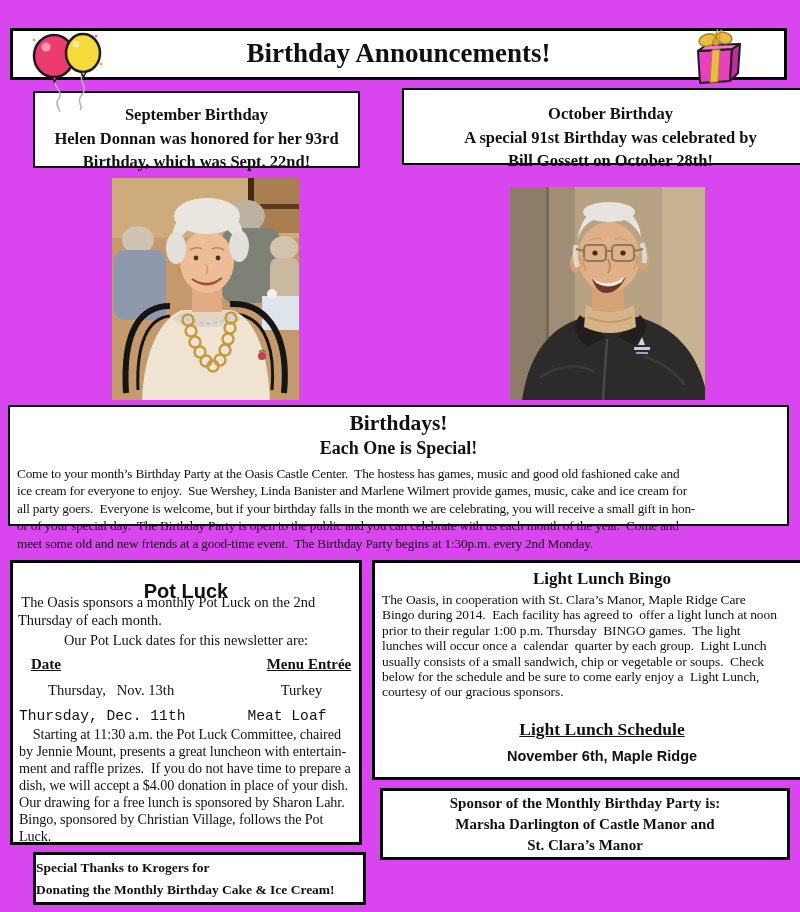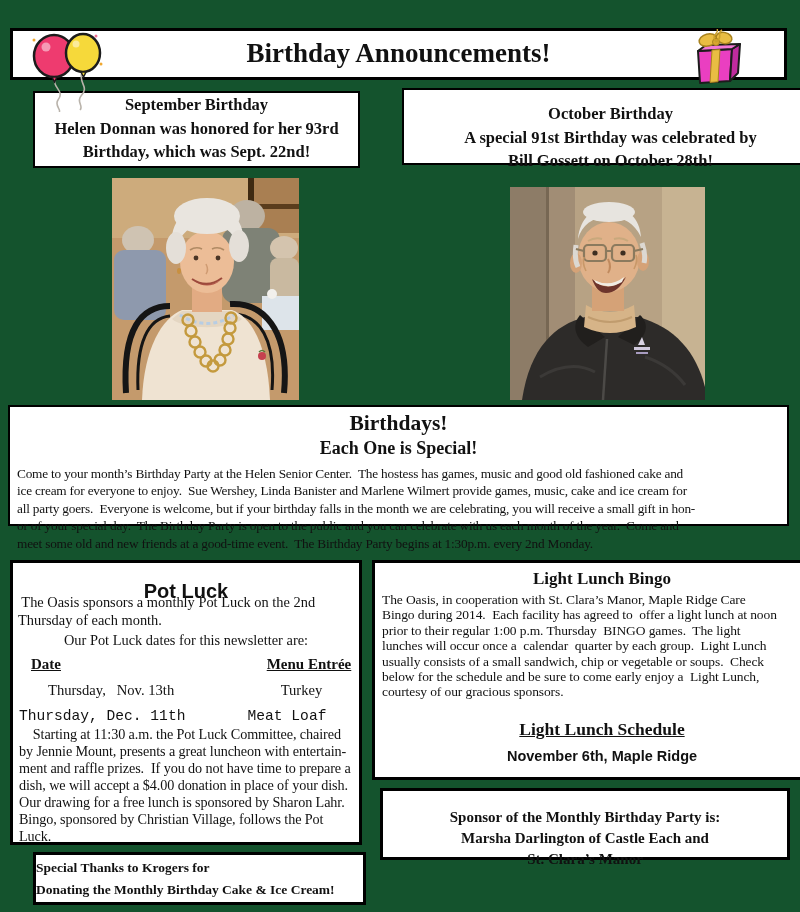--- a/index.html
+++ b/index.html
@@ -1,32 +1,32 @@
 <!DOCTYPE html>
 <html><head>
 <meta charset="utf-8">
 <style>
   html,body{margin:0;padding:0;background:#ffffff;}
-  #page{position:relative;width:800px;height:912px;background:#14532d;
+  #page{position:relative;width:800px;height:912px;background:#d946ef;
         font-family:"Liberation Serif", serif;color:#111;overflow:hidden;}
   .abs{position:absolute;box-sizing:border-box;}
   .bordered{border:2px solid #000;background:#fff;}
   .thick{border-width:3px;}
   .ctr{text-align:center;}
   .bold{font-weight:bold;}
   .ln{white-space:pre;}
 
   
   #header-box{left:10px;top:28px;width:777px;height:52px;}
   #header-title{width:100%;line-height:45px;font-size:27px;font-weight:bold;text-align:center;}
   #balloons{left:26px;top:30px;width:84px;height:82px;z-index:3;}
   #gift{left:686px;top:29px;width:62px;height:58px;z-index:3;}
 
   
-  #sep-box{left:33px;top:91px;width:327px;height:77px;padding-top:0;}
+  #sep-box{left:33px;top:91px;width:327px;height:77px;padding-top:10px;}
   #oct-box{left:402px;top:88px;width:417px;height:77px;padding-top:12px;}
   .ann-line{line-height:23.5px;font-size:16.5px;font-weight:bold;text-align:center;}
 
   
   #photo-left{left:112px;top:178px;width:187px;height:222px;}
   #photo-right{left:510px;top:187px;width:195px;height:213px;}
   .photo svg{display:block;width:100%;height:100%;}
 
   
   #birthdays-box{left:8px;top:405px;width:781px;height:121px;}
@@ -50,21 +50,21 @@
   #potluck-body{top:163px;left:6px;right:2px;font-size:14.2px;line-height:17px;letter-spacing:-0.1px;}
 
   
   #lightlunch-box{left:372px;top:560px;width:460px;height:220px;border-width:3px;}
   #lightlunch-title{top:5px;width:100%;font-size:17px;line-height:22px;}
   #lightlunch-body{top:29px;left:7px;right:3px;font-size:13.5px;line-height:15.4px;letter-spacing:-0.1px;}
   #schedule-title{top:155px;width:100%;font-size:17.5px;line-height:22px;text-decoration:underline;}
   #schedule-entry{top:184px;width:100%;font-family:"Liberation Sans",sans-serif;font-size:14.5px;line-height:18px;}
 
   
-  #sponsor-box{left:380px;top:788px;width:410px;height:72px;padding-top:16px;}
+  #sponsor-box{left:380px;top:788px;width:410px;height:72px;padding-top:2px;}
   .sponsor-line{line-height:21px;font-size:15px;font-weight:bold;text-align:center;}
   #thanks-box{left:33px;top:852px;width:333px;height:53px;padding-top:2px;}
   .thanks-line{line-height:22px;font-size:13.5px;font-weight:bold;text-align:left;}
 </style>
 </head>
 <body>
 
 <div id="page">
 
   <div class="abs bordered thick" id="header-box">
@@ -211,21 +211,21 @@
       <path d="M128,158 l4,-8 l3,8 z" fill="#d8d2e2"></path>
       <rect x="124" y="160" width="16" height="3" fill="#cfc8dc"></rect>
       <rect x="126" y="165" width="12" height="2" fill="#a89cc0"></rect>
     </svg>
   </div>
 
   <div class="abs bordered" id="birthdays-box">
     <div class="ctr bold" id="birthdays-title">Birthdays!</div>
     <div class="ctr bold" id="birthdays-sub">Each One is Special!</div>
     <div id="birthdays-body">
-      <div class="ln">Come to your month’s Birthday Party at the Helen Senior Center.  The hostess has games, music and good old fashioned cake and</div>
+      <div class="ln">Come to your month’s Birthday Party at the Oasis Castle Center.  The hostess has games, music and good old fashioned cake and</div>
       <div class="ln">ice cream for everyone to enjoy.  Sue Wershey, Linda Banister and Marlene Wilmert provide games, music, cake and ice cream for</div>
       <div class="ln">all party goers.  Everyone is welcome, but if your birthday falls in the month we are celebrating, you will receive a small gift in hon-</div>
       <div class="ln">or of your special day.  The Birthday Party is open to the public and you can celebrate with us each month of the year.  Come and</div>
       <div class="ln">meet some old and new friends at a good-time event.  The Birthday Party begins at 1:30p.m. every 2nd Monday.</div>
     </div>
   </div>
 
   <div class="abs bordered" id="potluck-box">
     <div class="abs ctr bold" id="potluck-title">Pot Luck</div>
     <div class="abs" id="potluck-intro">
@@ -266,21 +266,21 @@
       <div class="ln">usually consists of a small sandwich, chip or vegetable or soups.  Check</div>
       <div class="ln">below for the schedule and be sure to come early enjoy a  Light Lunch,</div>
       <div class="ln">courtesy of our gracious sponsors.</div>
     </div>
     <div class="abs ctr bold" id="schedule-title">Light Lunch Schedule</div>
     <div class="abs ctr bold" id="schedule-entry">November 6th, Maple Ridge</div>
   </div>
 
   <div class="abs bordered thick" id="sponsor-box">
     <div class="sponsor-line">Sponsor of the Monthly Birthday Party is:</div>
-    <div class="sponsor-line">Marsha Darlington of Castle Each and</div>
+    <div class="sponsor-line">Marsha Darlington of Castle Manor and</div>
     <div class="sponsor-line">St. Clara’s Manor</div>
   </div>
 
   <div class="abs bordered thick" id="thanks-box">
     <div class="thanks-line">Special Thanks to Krogers for</div>
     <div class="thanks-line">Donating the Monthly Birthday Cake &amp; Ice Cream!</div>
   </div>
 
 </div>
 

